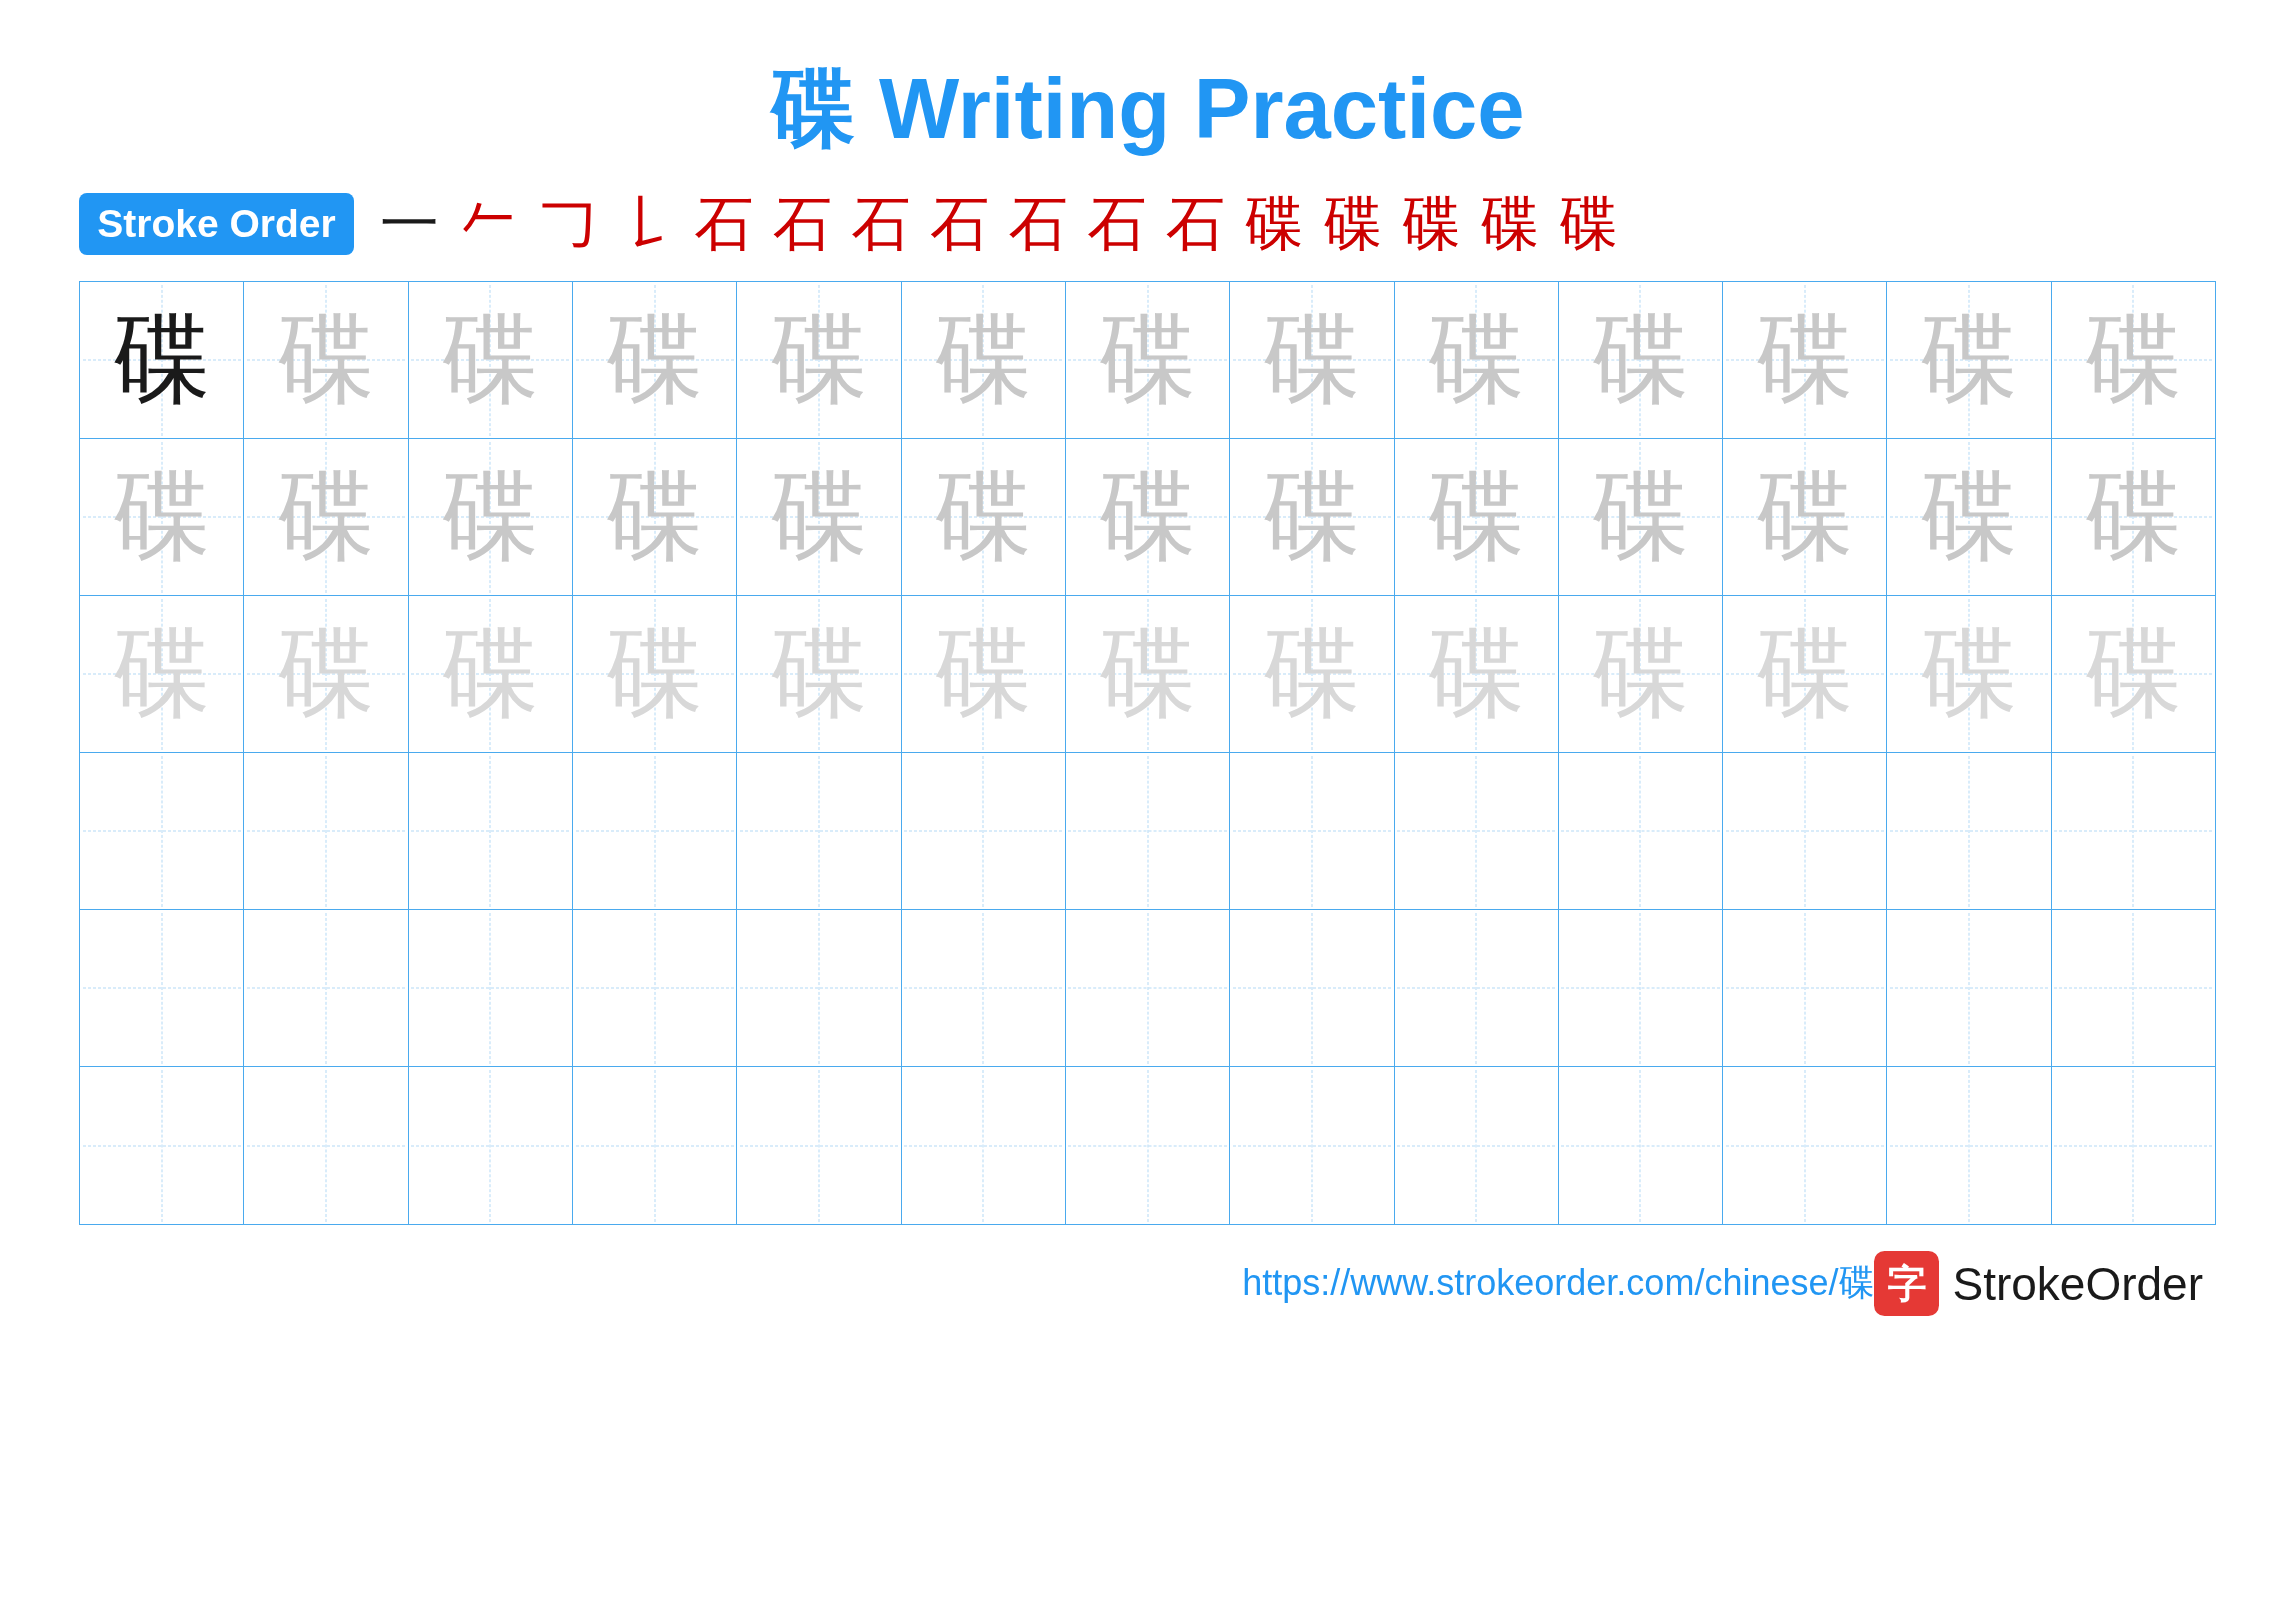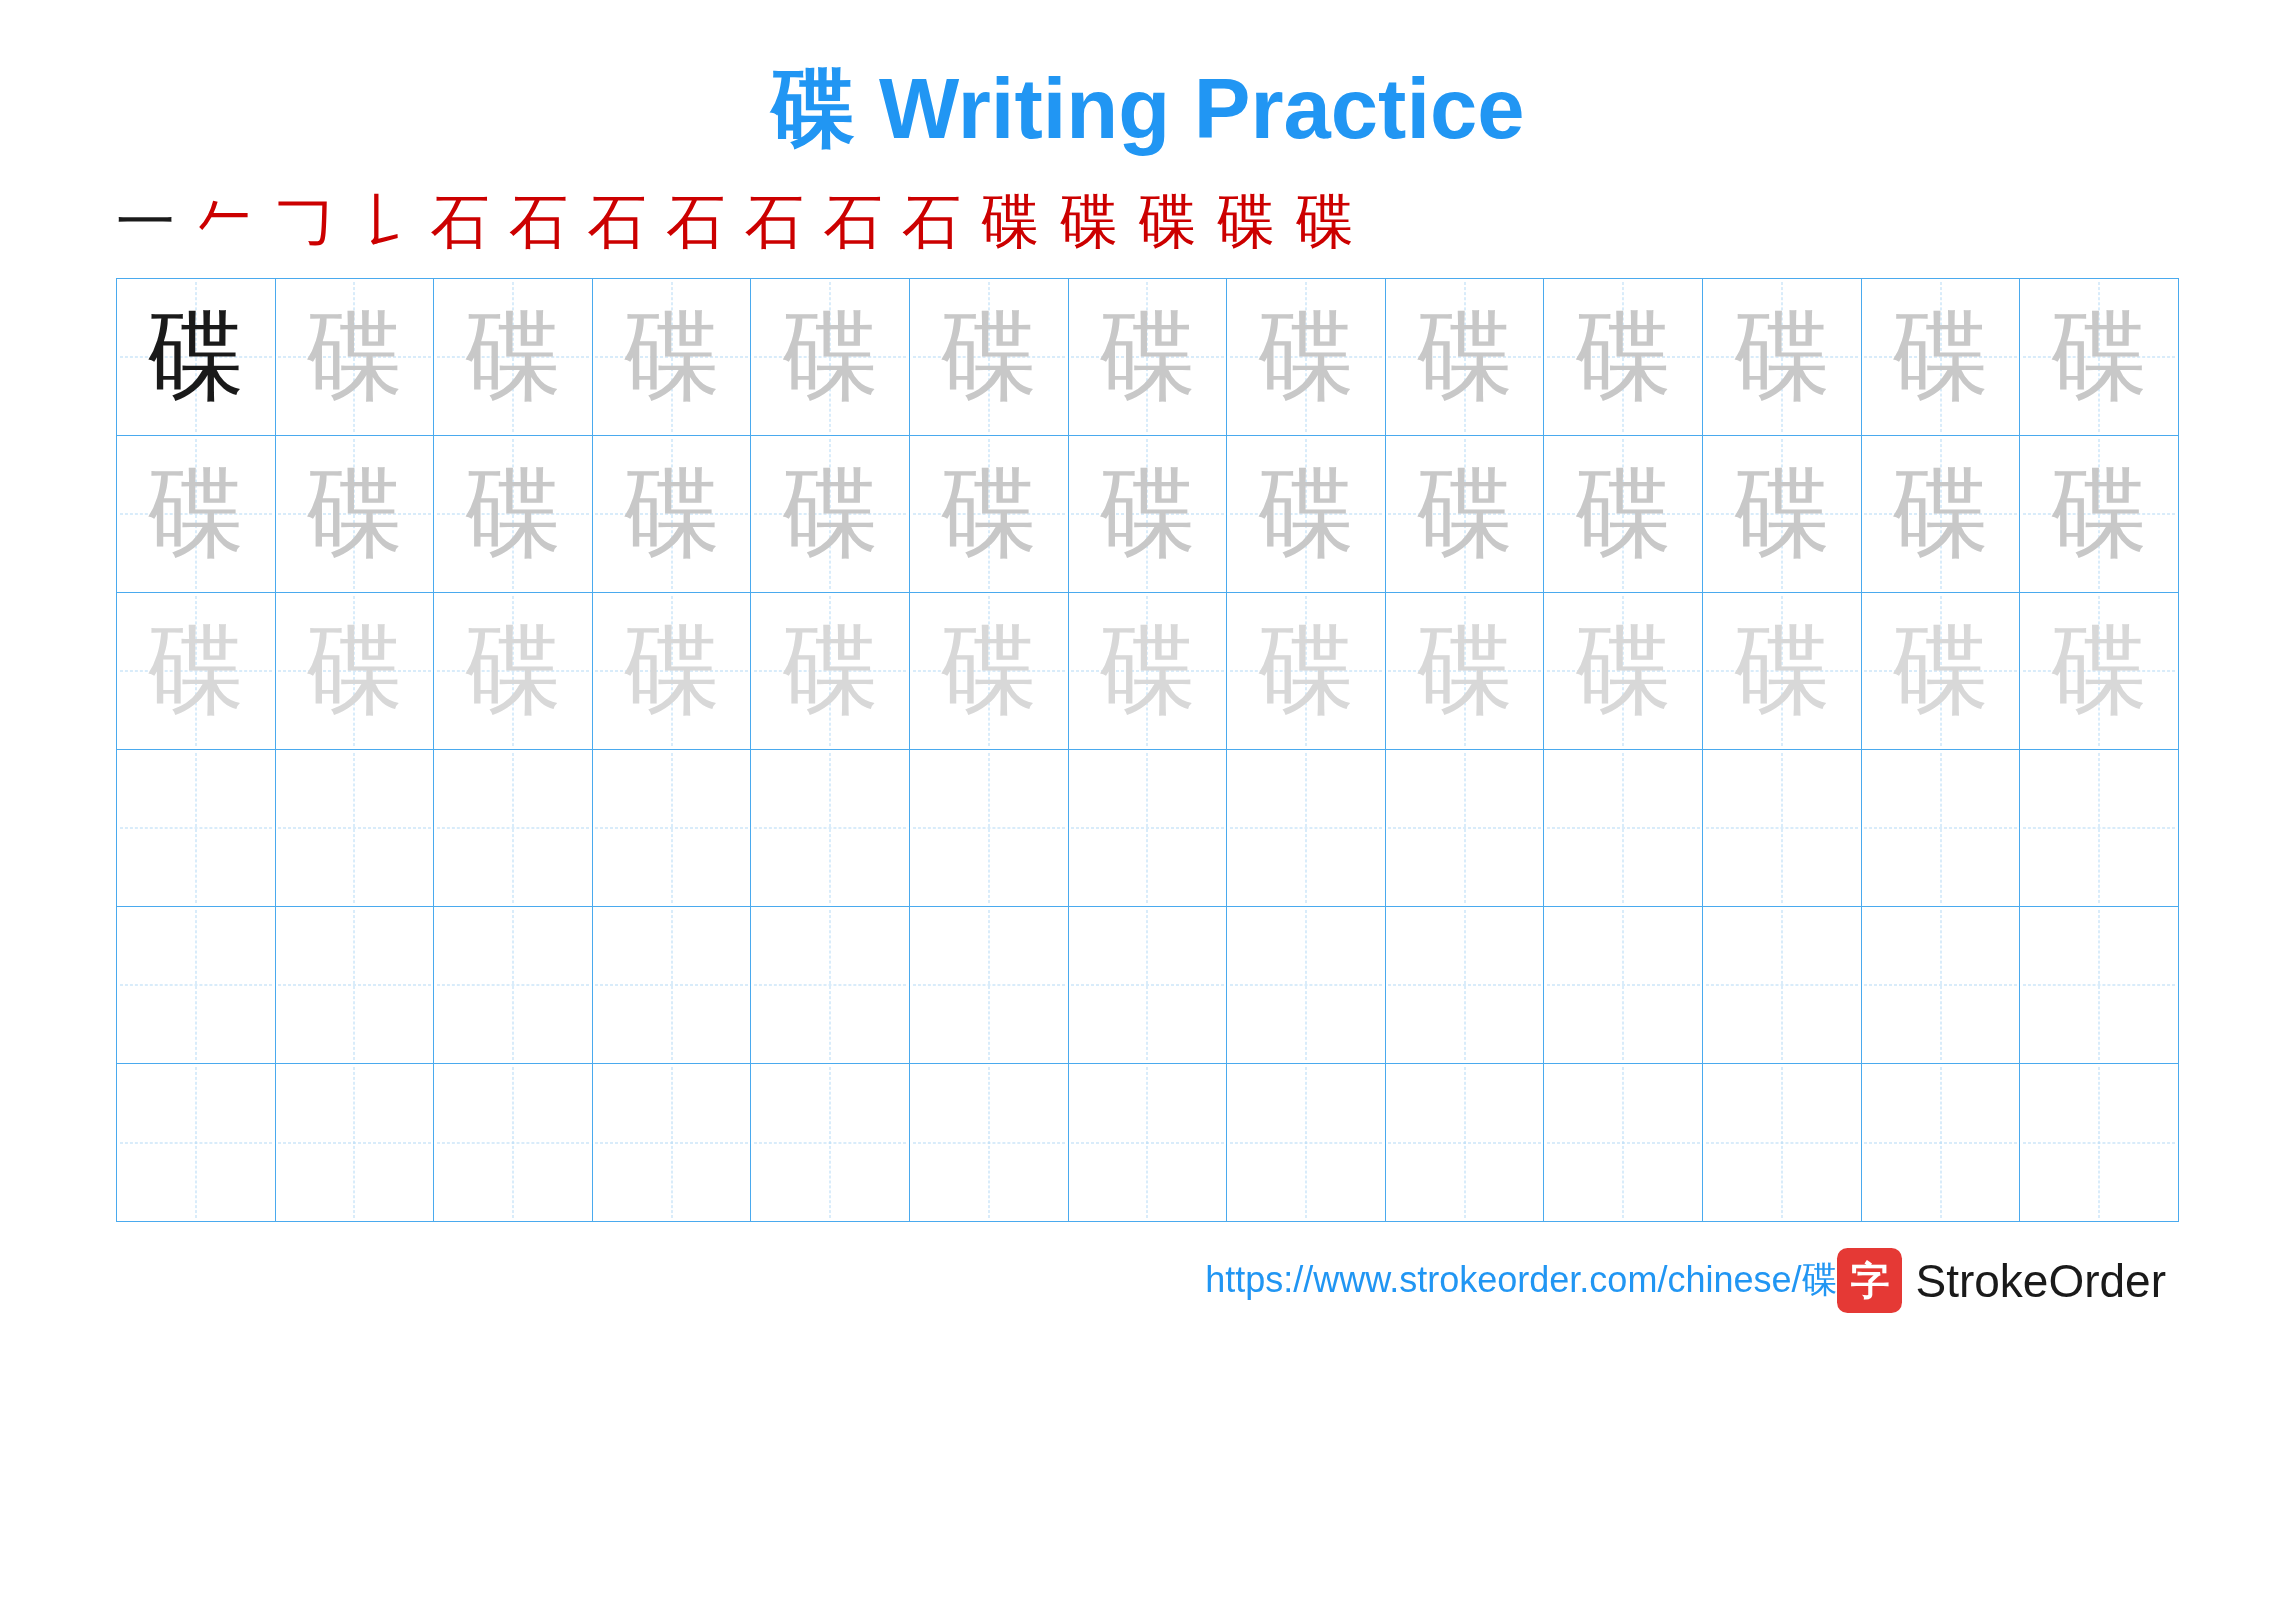--- a/index.html
+++ b/index.html
@@ -9,21 +9,21 @@
       width: 2295px;
       height: 1622px;
       position: relative;
       overflow: hidden;
     }
 
     .page {
       width: 2295px;
       height: 1622px;
       background: #fff;
-      padding: 39px 116px;
+      padding: 39px 79px;
       display: flex;
       flex-direction: column;
       align-items: center;
     }
 
     .title {
       font-size: 85px;
       font-weight: bold;
       color: #2196F3;
       margin-bottom: 26px;
@@ -185,20 +185,21 @@
     }
   </style>
 </head>
 <body>
 
 <div class="page">
 
   <div class="title">碟 Writing Practice</div>
 
   <div class="stroke-order-row">
+    <div class="stroke-order-badge">Stroke Order</div>
     <div class="stroke-chars">
       <span class="stroke-char black">一</span>
       <span class="stroke-char">𠂉</span>
       <span class="stroke-char">𠃌</span>
       <span class="stroke-char">𠄌</span>
       <span class="stroke-char">石</span>
       <span class="stroke-char">石</span>
       <span class="stroke-char">石</span>
       <span class="stroke-char">石</span>
       <span class="stroke-char">石</span>

